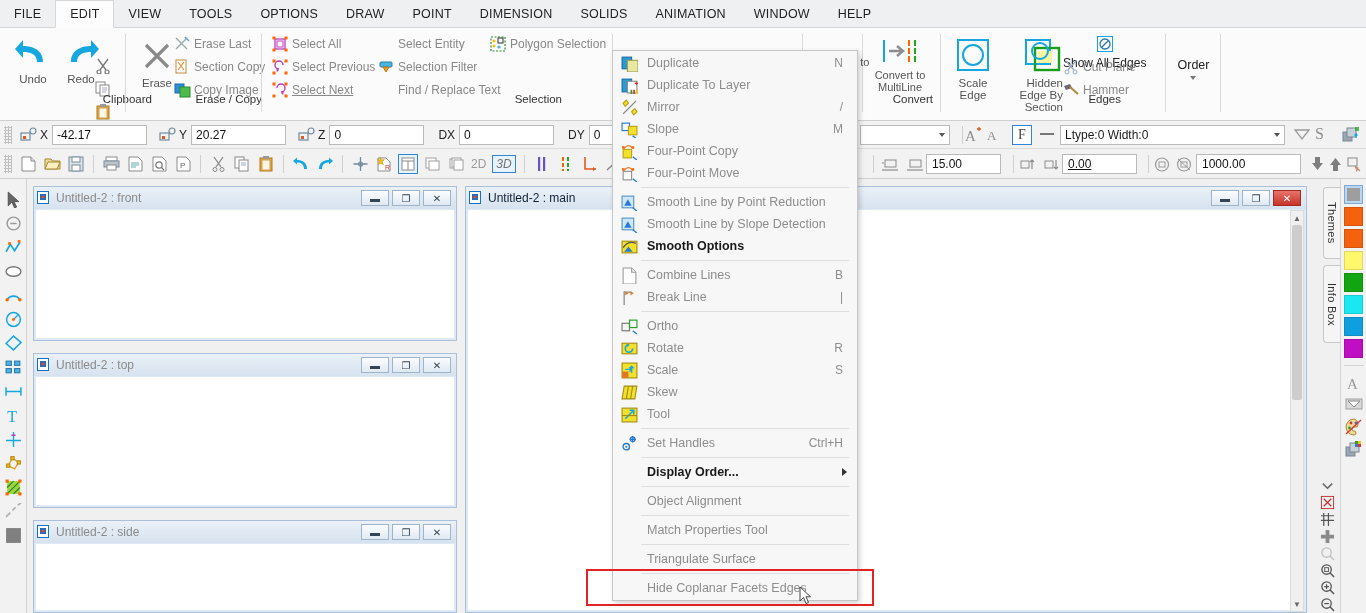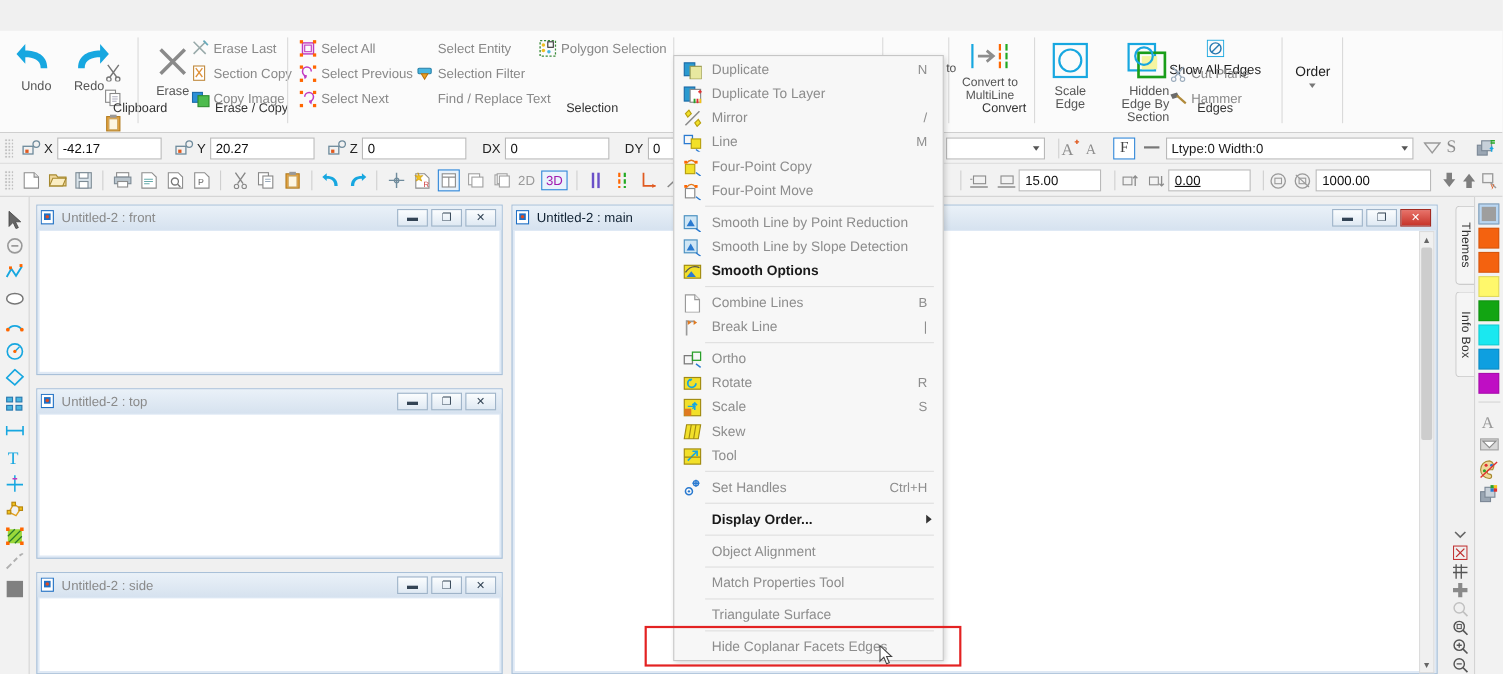--- a/index.html
+++ b/index.html
@@ -103,21 +103,21 @@
   
   .toolbar2 {
     position: absolute; top: 149px; left: 0; width: 1366px; height: 30px;
     background: #f2f2f2; border-bottom: 1px solid #cfcfcf;
     display: flex; align-items: center;
   }
   .tb-sep { width: 1px; height: 18px; background: #cfcfcf; margin: 0 5px; }
   .tbi { width: 20px; height: 20px; margin: 0 2px; display:flex;align-items:center;justify-content:center; }
   .tbi.framed { border: 1px solid #2f86d8; background: #e8f2fb; }
   .tb-text { font-size: 12px; color: #9a9a9a; margin: 0 3px; }
-  .tb-text.blue { color: #a21caf; border: 1px solid #2f86d8; background:#eaf3fc; padding: 1px 3px; }
+  .tb-text.blue { color: #737373; border: 1px solid #2f86d8; background:#eaf3fc; padding: 1px 3px; font-style: italic; }
   .tb-input {
     height: 20px; border: 1px solid #b9b9b9; background: #fff;
     font-size: 12px; padding: 0 5px; color: #111; display:flex;align-items:center;
   }
 
   
   .workspace {
     position: absolute; top: 179px; left: 0; width: 1366px; height: 434px;
     background: #f0f0f0;
   }
@@ -199,20 +199,34 @@
     position: absolute; left: 586px; top: 569px; width: 288px; height: 37px;
     border: 2px solid #e32222; z-index: 60; pointer-events: none;
   }
   .cursor { position: absolute; left: 799px; top: 586px; z-index: 70; }
 </style>
 </head>
 <body>
 
 <div id="app">
 
+  <div class="menubar" id="menubar">
+      <div class="menu-item">FILE</div>
+      <div class="menu-item active">EDIT</div>
+      <div class="menu-item">VIEW</div>
+      <div class="menu-item">TOOLS</div>
+      <div class="menu-item">OPTIONS</div>
+      <div class="menu-item">DRAW</div>
+      <div class="menu-item">POINT</div>
+      <div class="menu-item">DIMENSION</div>
+      <div class="menu-item">SOLIDS</div>
+      <div class="menu-item">ANIMATION</div>
+      <div class="menu-item">WINDOW</div>
+      <div class="menu-item">HELP</div>
+    </div>
 
   <div class="ribbon">
 
     <div class="rgroup" style="left:0;width:152px;">
       <div class="bigbtn" style="left:6px;top:8px;">
         <svg width="40" height="32" viewBox="0 0 40 32">
             <path d="M30 26 C30 14 20 10 10 10 L10 4 L2 13 L10 22 L10 16 C17 16 24 18 24 26 Z" fill="#17a7e0"></path>
           </svg>
         <div class="lbl">Undo</div>
       </div>
@@ -305,21 +319,21 @@
               <path d="M11 6 A4 4 0 1 0 7 10" fill="none" stroke="#c03ac0" stroke-width="1.4"></path>
               <path d="M4 9 L7 11 L5 13 Z" fill="#c03ac0"></path>
               <rect x="0.5" y="0.5" width="3" height="3" fill="#f60"></rect>
               <rect x="12.5" y="0.5" width="3" height="3" fill="#f60"></rect>
               <rect x="0.5" y="12.5" width="3" height="3" fill="#f60"></rect>
               <rect x="12.5" y="12.5" width="3" height="3" fill="#f60"></rect>
             </svg>
           </span>
         <span>Select Previous</span>
       </div>
-      <div class="smallbtn" style="left:10px;top:54px;">
+      <div class="smallbtn" style="left:10px;top:54px;text-decoration:underline;">
         <span class="ico">
             <svg width="16" height="16" viewBox="0 0 16 16">
               <path d="M5 6 A4 4 0 1 1 9 10" fill="none" stroke="#c03ac0" stroke-width="1.4"></path>
               <path d="M12 9 L9 11 L11 13 Z" fill="#c03ac0"></path>
               <rect x="0.5" y="0.5" width="3" height="3" fill="#f60"></rect>
               <rect x="12.5" y="0.5" width="3" height="3" fill="#f60"></rect>
               <rect x="0.5" y="12.5" width="3" height="3" fill="#f60"></rect>
               <rect x="12.5" y="12.5" width="3" height="3" fill="#f60"></rect>
             </svg>
           </span>
@@ -1103,21 +1117,21 @@
         <span class="dd-short">/</span>
       </div>
       <div class="dd-item">
         <span class="dd-ico">
           <svg width="17" height="17" viewBox="0 0 16 16">
             <rect x="1" y="2" width="7" height="7" fill="none" stroke="#2a7ad0" stroke-width="1.1"></rect>
             <rect x="7" y="5" width="8" height="8" fill="#f2e02a" stroke="#b8a00f"></rect>
             <path d="M11 14 l4 3" stroke="#2a7ad0" stroke-width="1.2"></path>
           </svg>
         </span>
-        <span class="dd-label">Line</span>
+        <span class="dd-label">Slope</span>
         <span class="dd-short">M</span>
       </div>
       <div class="dd-item">
         <span class="dd-ico">
           <svg width="17" height="17" viewBox="0 0 16 16">
             <rect x="2" y="6" width="8" height="8" fill="#f2e02a" stroke="#b8a00f"></rect>
             <path d="M3 5 q4 -5 8 0" fill="none" stroke="#e07a20" stroke-width="1.2"></path>
             <rect x="1" y="3" width="2.4" height="2.4" fill="#f60"></rect>
             <rect x="10" y="3" width="2.4" height="2.4" fill="#f60"></rect>
             <path d="M11 13 l4 3" stroke="#2a7ad0" stroke-width="1.2"></path>

